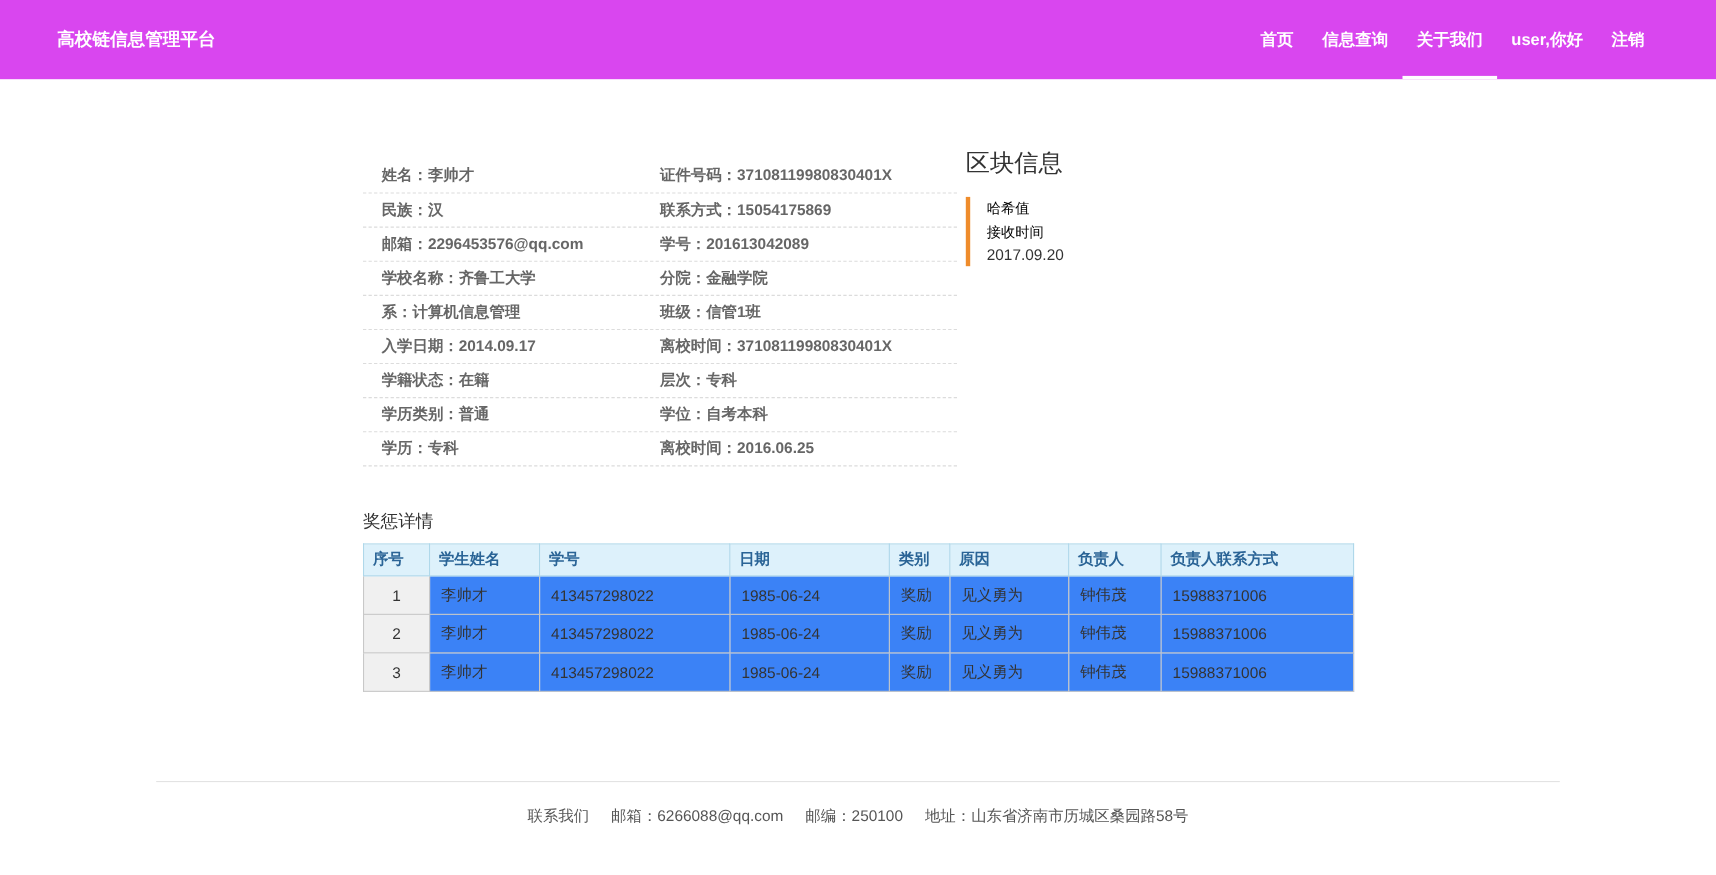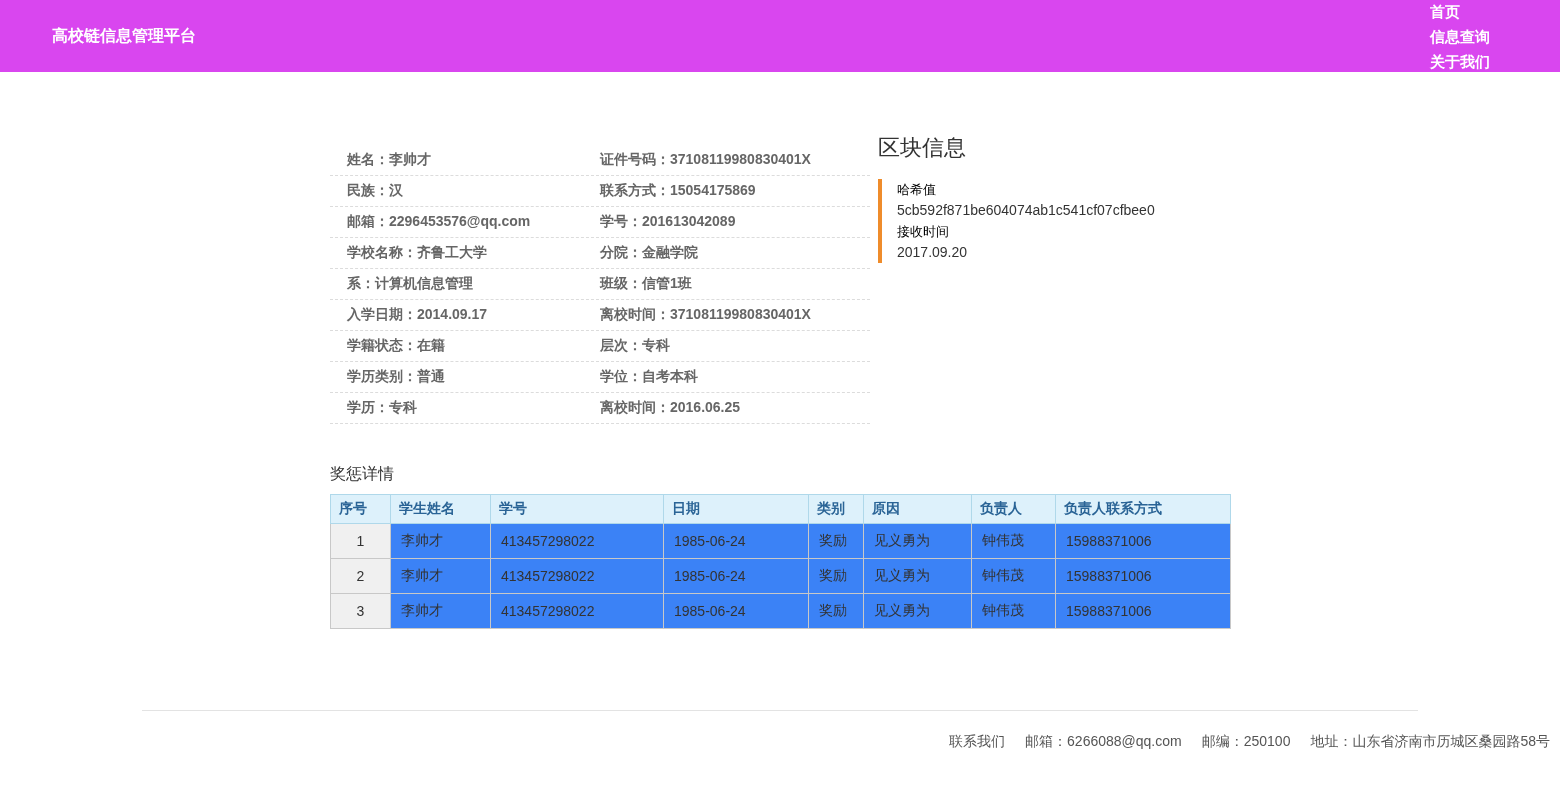--- a/index.html
+++ b/index.html
@@ -22,21 +22,21 @@
     padding: 0 52px;
   }
   .brand {
     display: flex;
     align-items: center;
     color: #fff;
     font-size: 16px;
     font-weight: bold;
     cursor: pointer;
   }
-  .main-nav { display: flex; flex-direction: column; }
+  .main-nav { display: flex; }
   .nav-item {
     display: flex;
     align-items: center;
     padding: 3px 13px 0;
     color: #fff;
     font-size: 15px;
     font-weight: bold;
     cursor: pointer;
     border-bottom: 3px solid transparent;
     white-space: nowrap;
@@ -87,21 +87,21 @@
     color: #333;
     padding: 5px 10px;
     height: 35px;
     background: #3b82f6;
   }
   .rewards-table td.index-cell { background: #f0f0f0; text-align: center; }
 
   
   .footer { margin-top: 81px; padding-bottom: 16px; }
   .footer-divider { border: none; border-top: 1px solid #e3e3e3; width: 1276px; margin: 0 auto; }
-  .footer-text { text-align: right; color: #555; font-size: 14px; margin-top: 22px; }
+  .footer-text { text-align: center; color: #555; font-size: 14px; margin-top: 22px; }
   .footer-seg { margin: 0 10px; }
 </style>
 </head>
 <body>
 
 <header class="app-header">
   <div class="brand">高校链信息管理平台</div>
   <nav class="main-nav">
       <a class="nav-item">首页</a>
       <a class="nav-item">信息查询</a>
@@ -149,21 +149,20 @@
         <div class="info-row">
           <span class="info-left">学历：专科</span>
           <span class="info-right">离校时间：2016.06.25</span>
         </div>
       </div>
 
     <aside class="block-info">
       <h2 class="block-title">区块信息</h2>
       <div class="block-body">
         <div class="block-label">哈希值</div>
-        <div class="block-value">5cb592f871be604074ab1c541cf07cfbee0</div>
         <div class="block-label">接收时间</div>
         <div class="block-value">2017.09.20</div>
       </div>
     </aside>
   </section>
 
   <section class="rewards">
     <h3 class="rewards-title">奖惩详情</h3>
     <table class="rewards-table">
       <colgroup>

